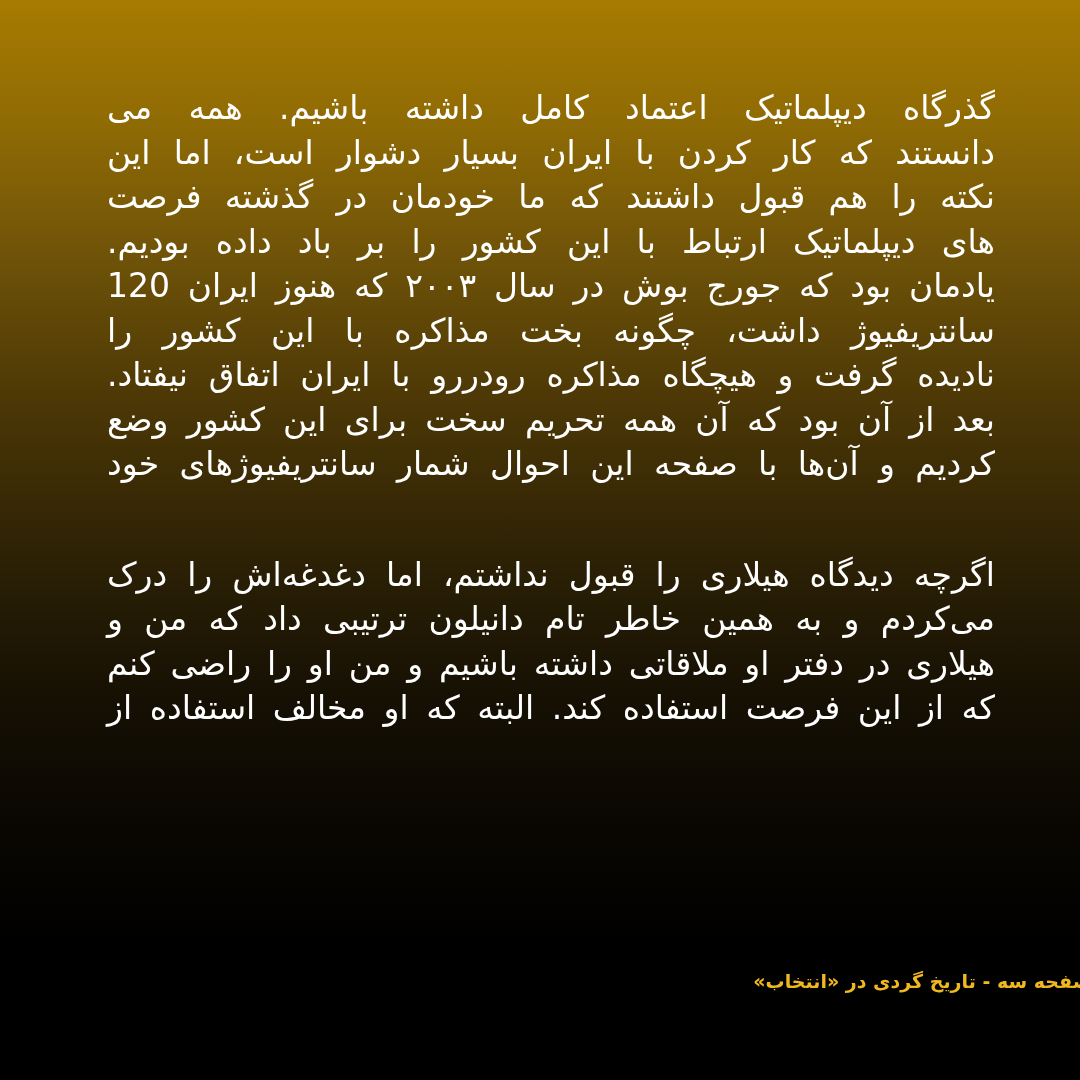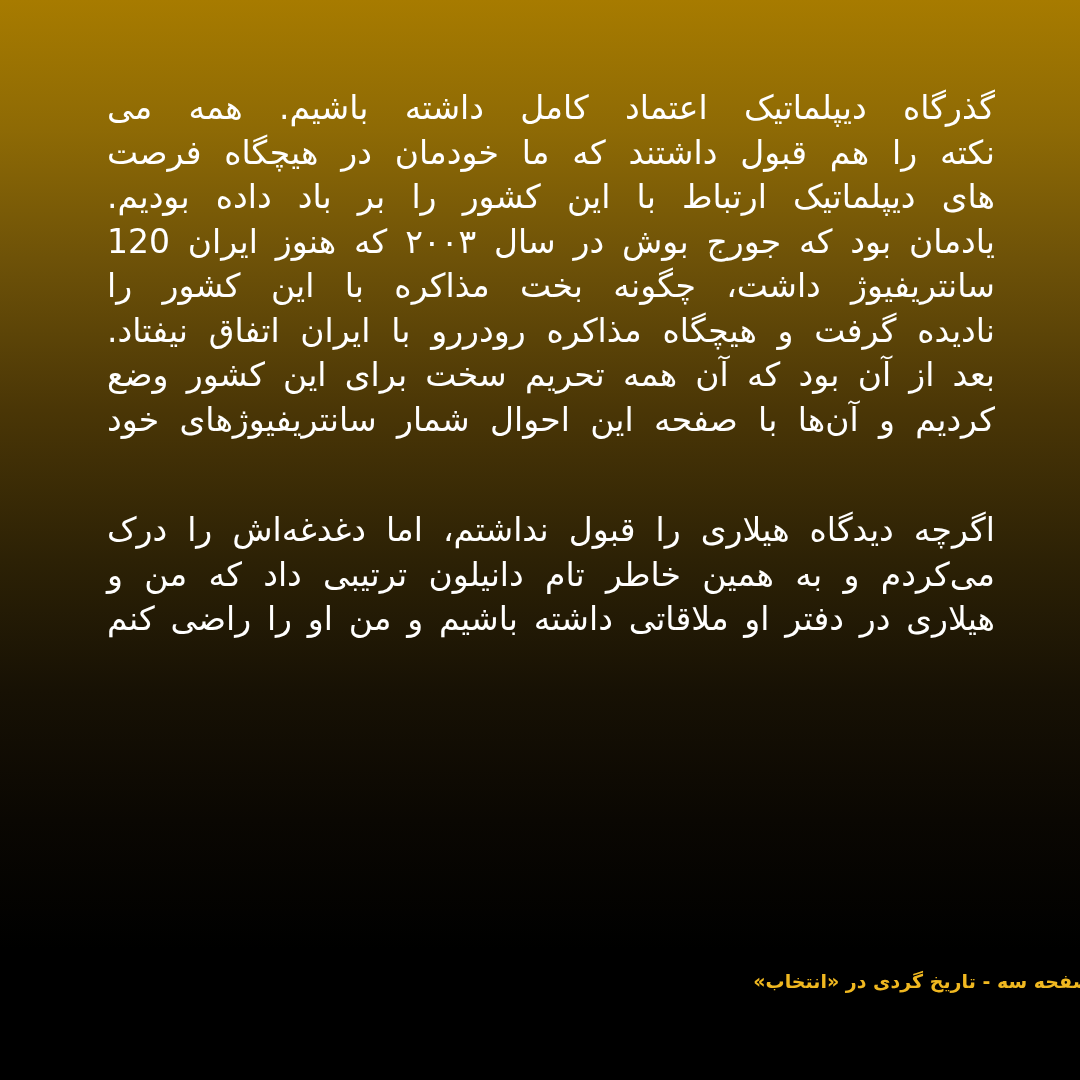--- a/index.html
+++ b/index.html
@@ -66,29 +66,31 @@
       font-weight: bold;
     }
   </style>
 </head>
 <body>
 
 <div class="slide">
   <div class="body-text">
     <div class="para">
       <span class="line">گذرگاه دیپلماتیک اعتماد کامل داشته باشیم. همه می</span>
-      <span class="line">نکته را هم قبول داشتند که ما خودمان در هیچگاه فرصت</span>
+      <span class="line">دانستند که کار کردن با ایران بسیار دشوار است، اما این</span>
+      <span class="line">نکته را هم قبول داشتند که ما خودمان در گذشته فرصت</span>
       <span class="line">های دیپلماتیک ارتباط با این کشور را بر باد داده بودیم.</span>
       <span class="line">یادمان بود که جورج بوش در سال ۲۰۰۳ که هنوز ایران 120</span>
       <span class="line">سانتریفیوژ داشت، چگونه بخت مذاکره با این کشور را</span>
       <span class="line">نادیده گرفت و هیچگاه مذاکره رودررو با ایران اتفاق نیفتاد.</span>
       <span class="line">بعد از آن بود که آن همه تحریم سخت برای این کشور وضع</span>
       <span class="line">کردیم و آن‌ها با صفحه این احوال شمار سانتریفیوژهای خود</span>
     </div>
     <div class="para">
       <span class="line">اگرچه دیدگاه هیلاری را قبول نداشتم، اما دغدغه‌اش را درک</span>
       <span class="line">می‌کردم و به همین خاطر تام دانیلون ترتیبی داد که من و</span>
       <span class="line">هیلاری در دفتر او ملاقاتی داشته باشیم و من او را راضی کنم</span>
+      <span class="line">که از این فرصت استفاده کند. البته که او مخالف استفاده از</span>
     </div>
   </div>
 
   <div class="footer">صفحه سه - تاریخ گردی در «انتخاب»</div>
 </div>
 
 </body></html>

